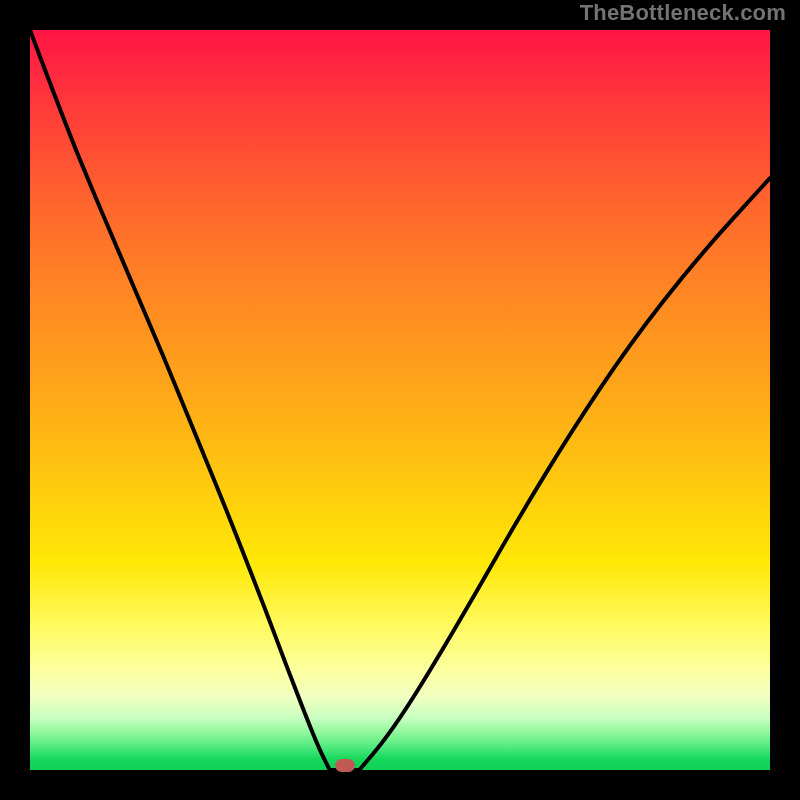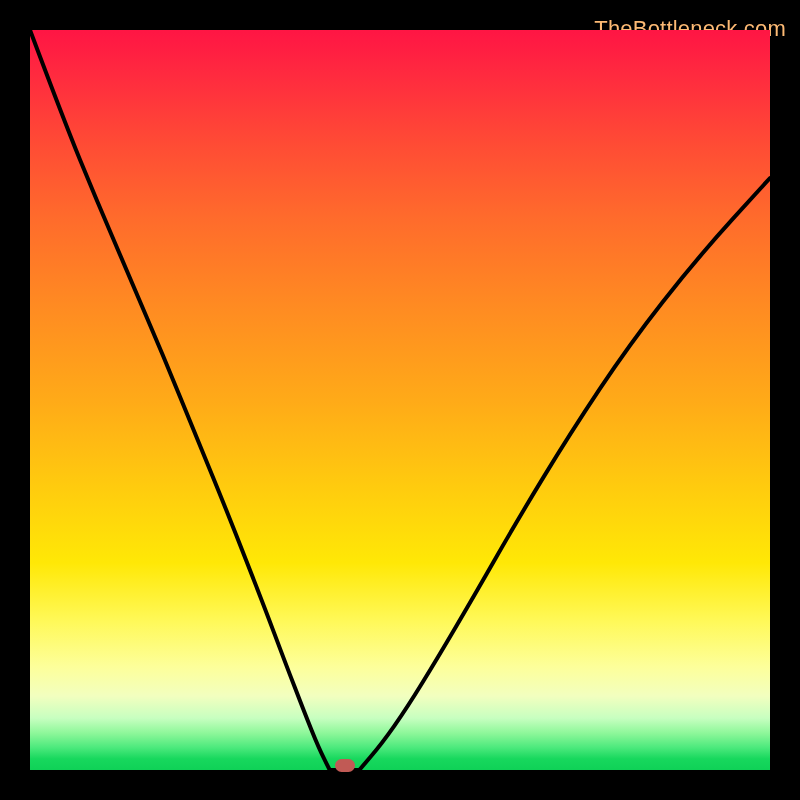--- a/index.html
+++ b/index.html
@@ -37,25 +37,25 @@
       #f2ffbf 90%,
       #c7ffc0 93%,
       #8ef79a 95%,
       #4be97c 97%,
       #17d85d 98.5%,
       #0fd157 100%
     );
   }
   .watermark {
     position: absolute;
-    top: 16px;
+    top: 0;
     right: 14px;
-    color: #fdba74;
+    color: #737373;
     font-size: 22px;
-    font-weight: 400;
+    font-weight: 700;
     letter-spacing: 0.2px;
     user-select: none;
   }
   svg.curve {
     position: absolute;
     top: 0; left: 0;
     width: 740px; height: 740px;
     pointer-events: none;
   }
   .marker {

